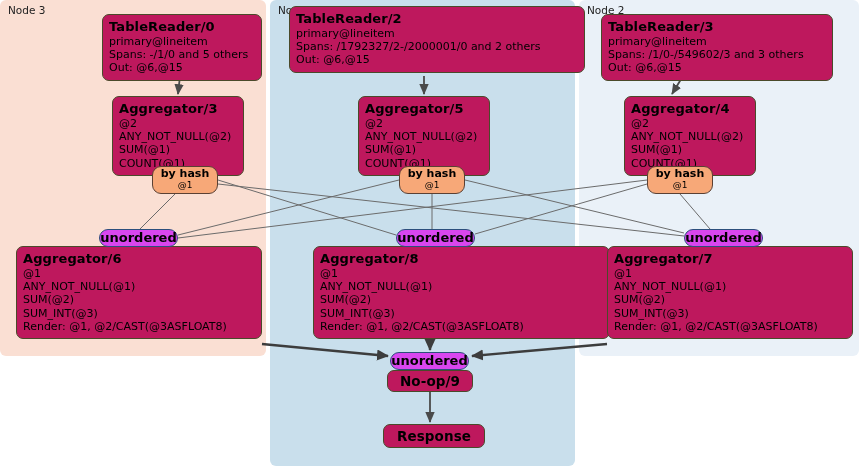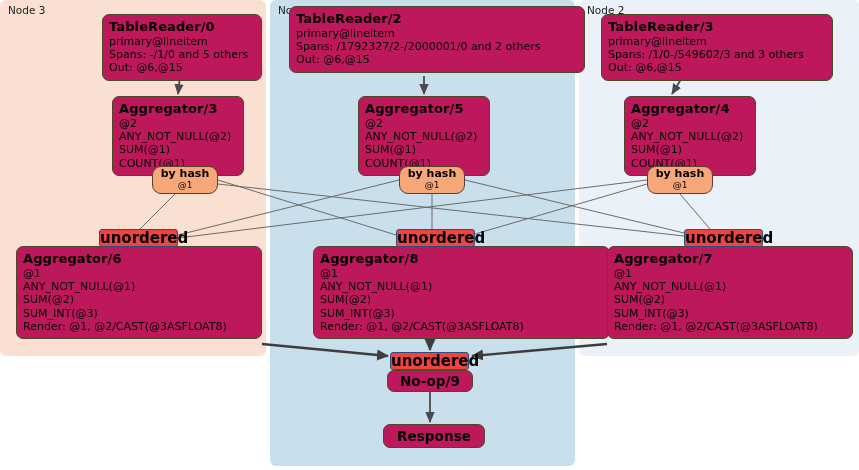--- a/index.html
+++ b/index.html
@@ -82,25 +82,25 @@
   .pill.hash .t1 {
     font-weight: bold;
     font-size: 11px;
     line-height: 12px;
   }
   .pill.hash .t2 {
     font-size: 9px;
     line-height: 10px;
   }
   .pill.unordered {
-    background: #ef4444;
+    background: #d946ef;
     border: 1px solid #2c4f7c;
-    border-radius: 3px;
+    border-radius: 9px;
     font-weight: bold;
-    font-size: 15px;
+    font-size: 13px;
     line-height: 16px;
     color: #000000;
   }
 
   svg.edges {
     position: absolute;
     left: 0;
     top: 0;
     width: 859px;
     height: 470px;

